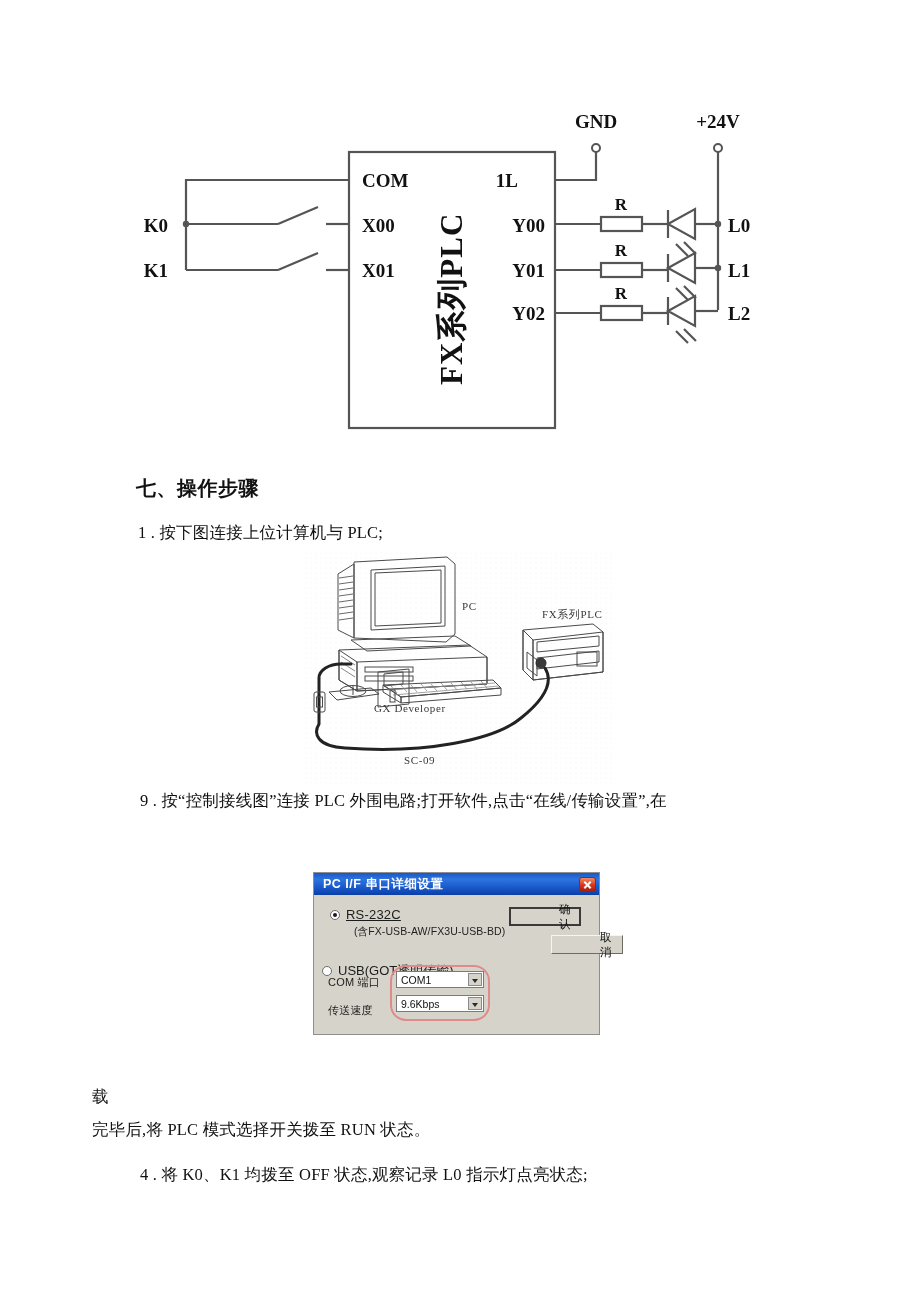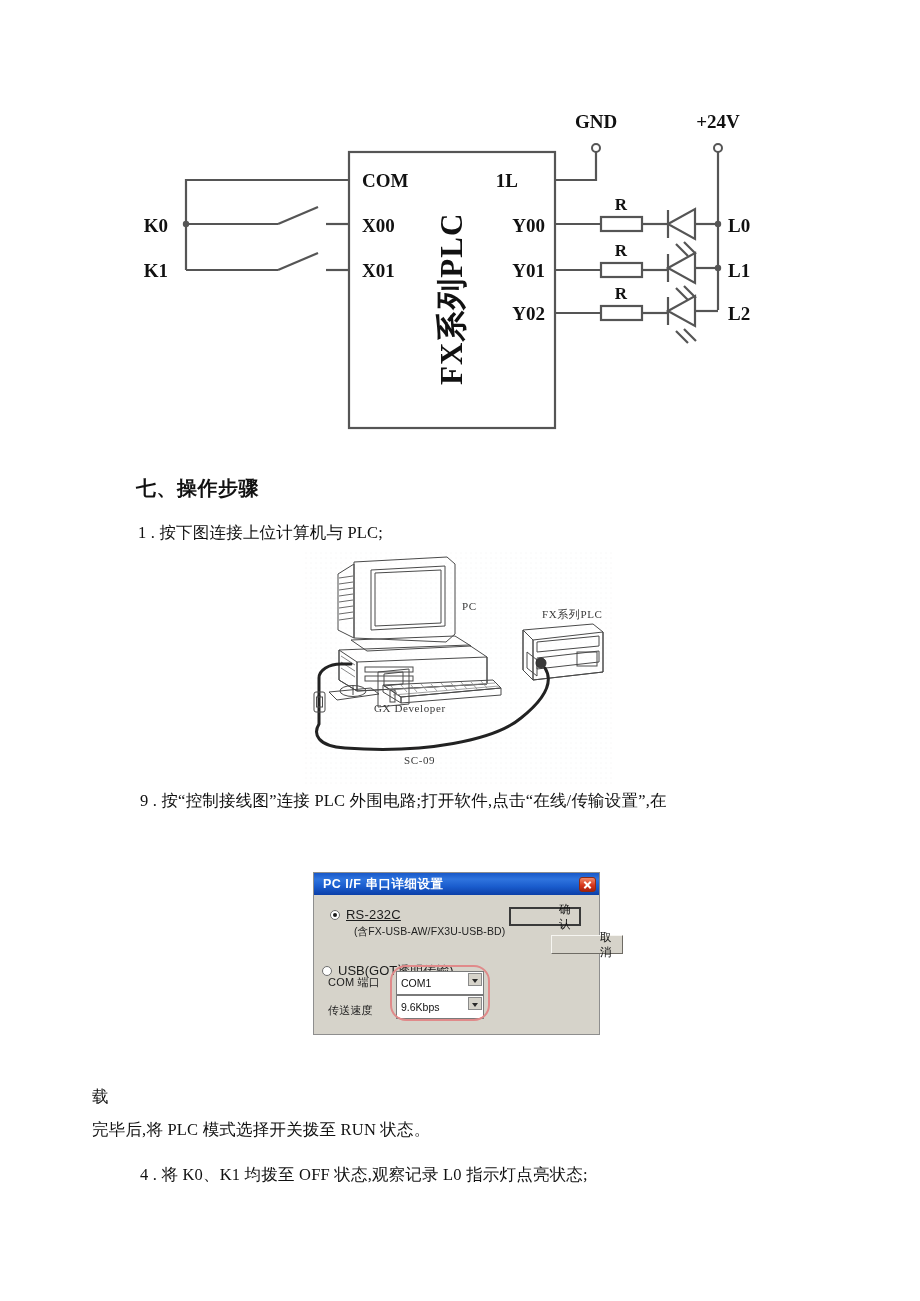--- a/index.html
+++ b/index.html
@@ -169,21 +169,21 @@
 
   .field-label {
     position: absolute;
     font-size: 11px;
     color: #1c1c1c;
     letter-spacing: .2px;
   }
   .combo {
     position: absolute;
     width: 88px;
-    height: 24px;
+    height: 17px;
     background: #ffffff;
     border: 1px solid #7a7a7a;
     box-sizing: border-box;
     display: flex;
     align-items: center;
     font-size: 10.5px;
     padding-left: 4px;
     color: #111;
   }
   .combo .arrow {

